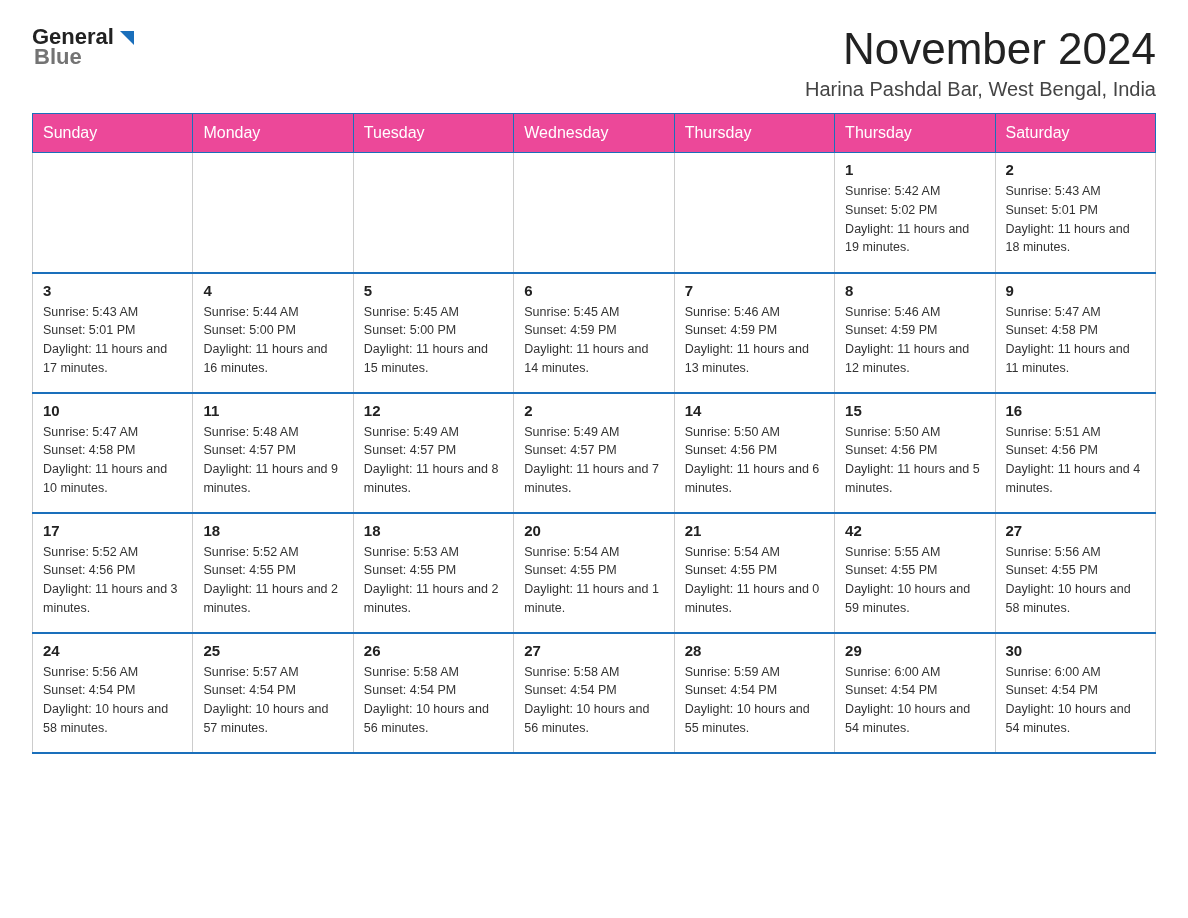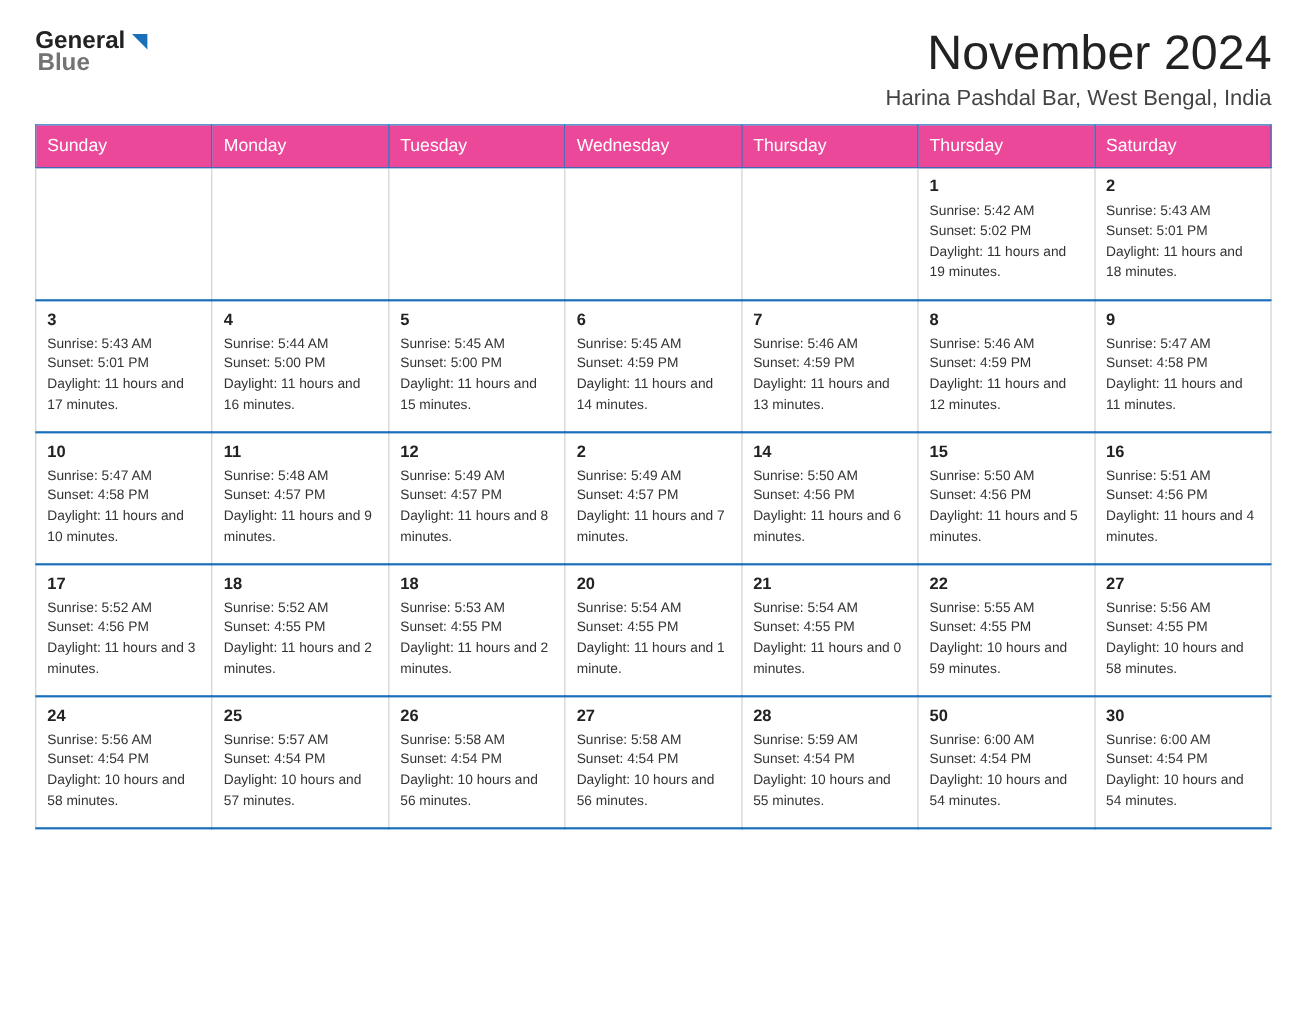--- a/index.html
+++ b/index.html
@@ -211,21 +211,21 @@
         </td>
         <td>
           <div class="day-number">20</div>
           <div class="day-info">Sunrise: 5:54 AM<br>Sunset: 4:55 PM<br>Daylight: 11 hours and 1 minute.</div>
         </td>
         <td>
           <div class="day-number">21</div>
           <div class="day-info">Sunrise: 5:54 AM<br>Sunset: 4:55 PM<br>Daylight: 11 hours and 0 minutes.</div>
         </td>
         <td>
-          <div class="day-number">22</div>
+          <div class="day-number">42</div>
           <div class="day-info">Sunrise: 5:55 AM<br>Sunset: 4:55 PM<br>Daylight: 10 hours and 59 minutes.</div>
         </td>
         <td>
           <div class="day-number">27</div>
           <div class="day-info">Sunrise: 5:56 AM<br>Sunset: 4:55 PM<br>Daylight: 10 hours and 58 minutes.</div>
         </td>
       </tr>
       <tr>
         <td>
           <div class="day-number">24</div>
@@ -241,21 +241,21 @@
         </td>
         <td>
           <div class="day-number">27</div>
           <div class="day-info">Sunrise: 5:58 AM<br>Sunset: 4:54 PM<br>Daylight: 10 hours and 56 minutes.</div>
         </td>
         <td>
           <div class="day-number">28</div>
           <div class="day-info">Sunrise: 5:59 AM<br>Sunset: 4:54 PM<br>Daylight: 10 hours and 55 minutes.</div>
         </td>
         <td>
-          <div class="day-number">50</div>
+          <div class="day-number">29</div>
           <div class="day-info">Sunrise: 6:00 AM<br>Sunset: 4:54 PM<br>Daylight: 10 hours and 54 minutes.</div>
         </td>
         <td>
           <div class="day-number">30</div>
           <div class="day-info">Sunrise: 6:00 AM<br>Sunset: 4:54 PM<br>Daylight: 10 hours and 54 minutes.</div>
         </td>
       </tr>
     </tbody>
 </table>
 

